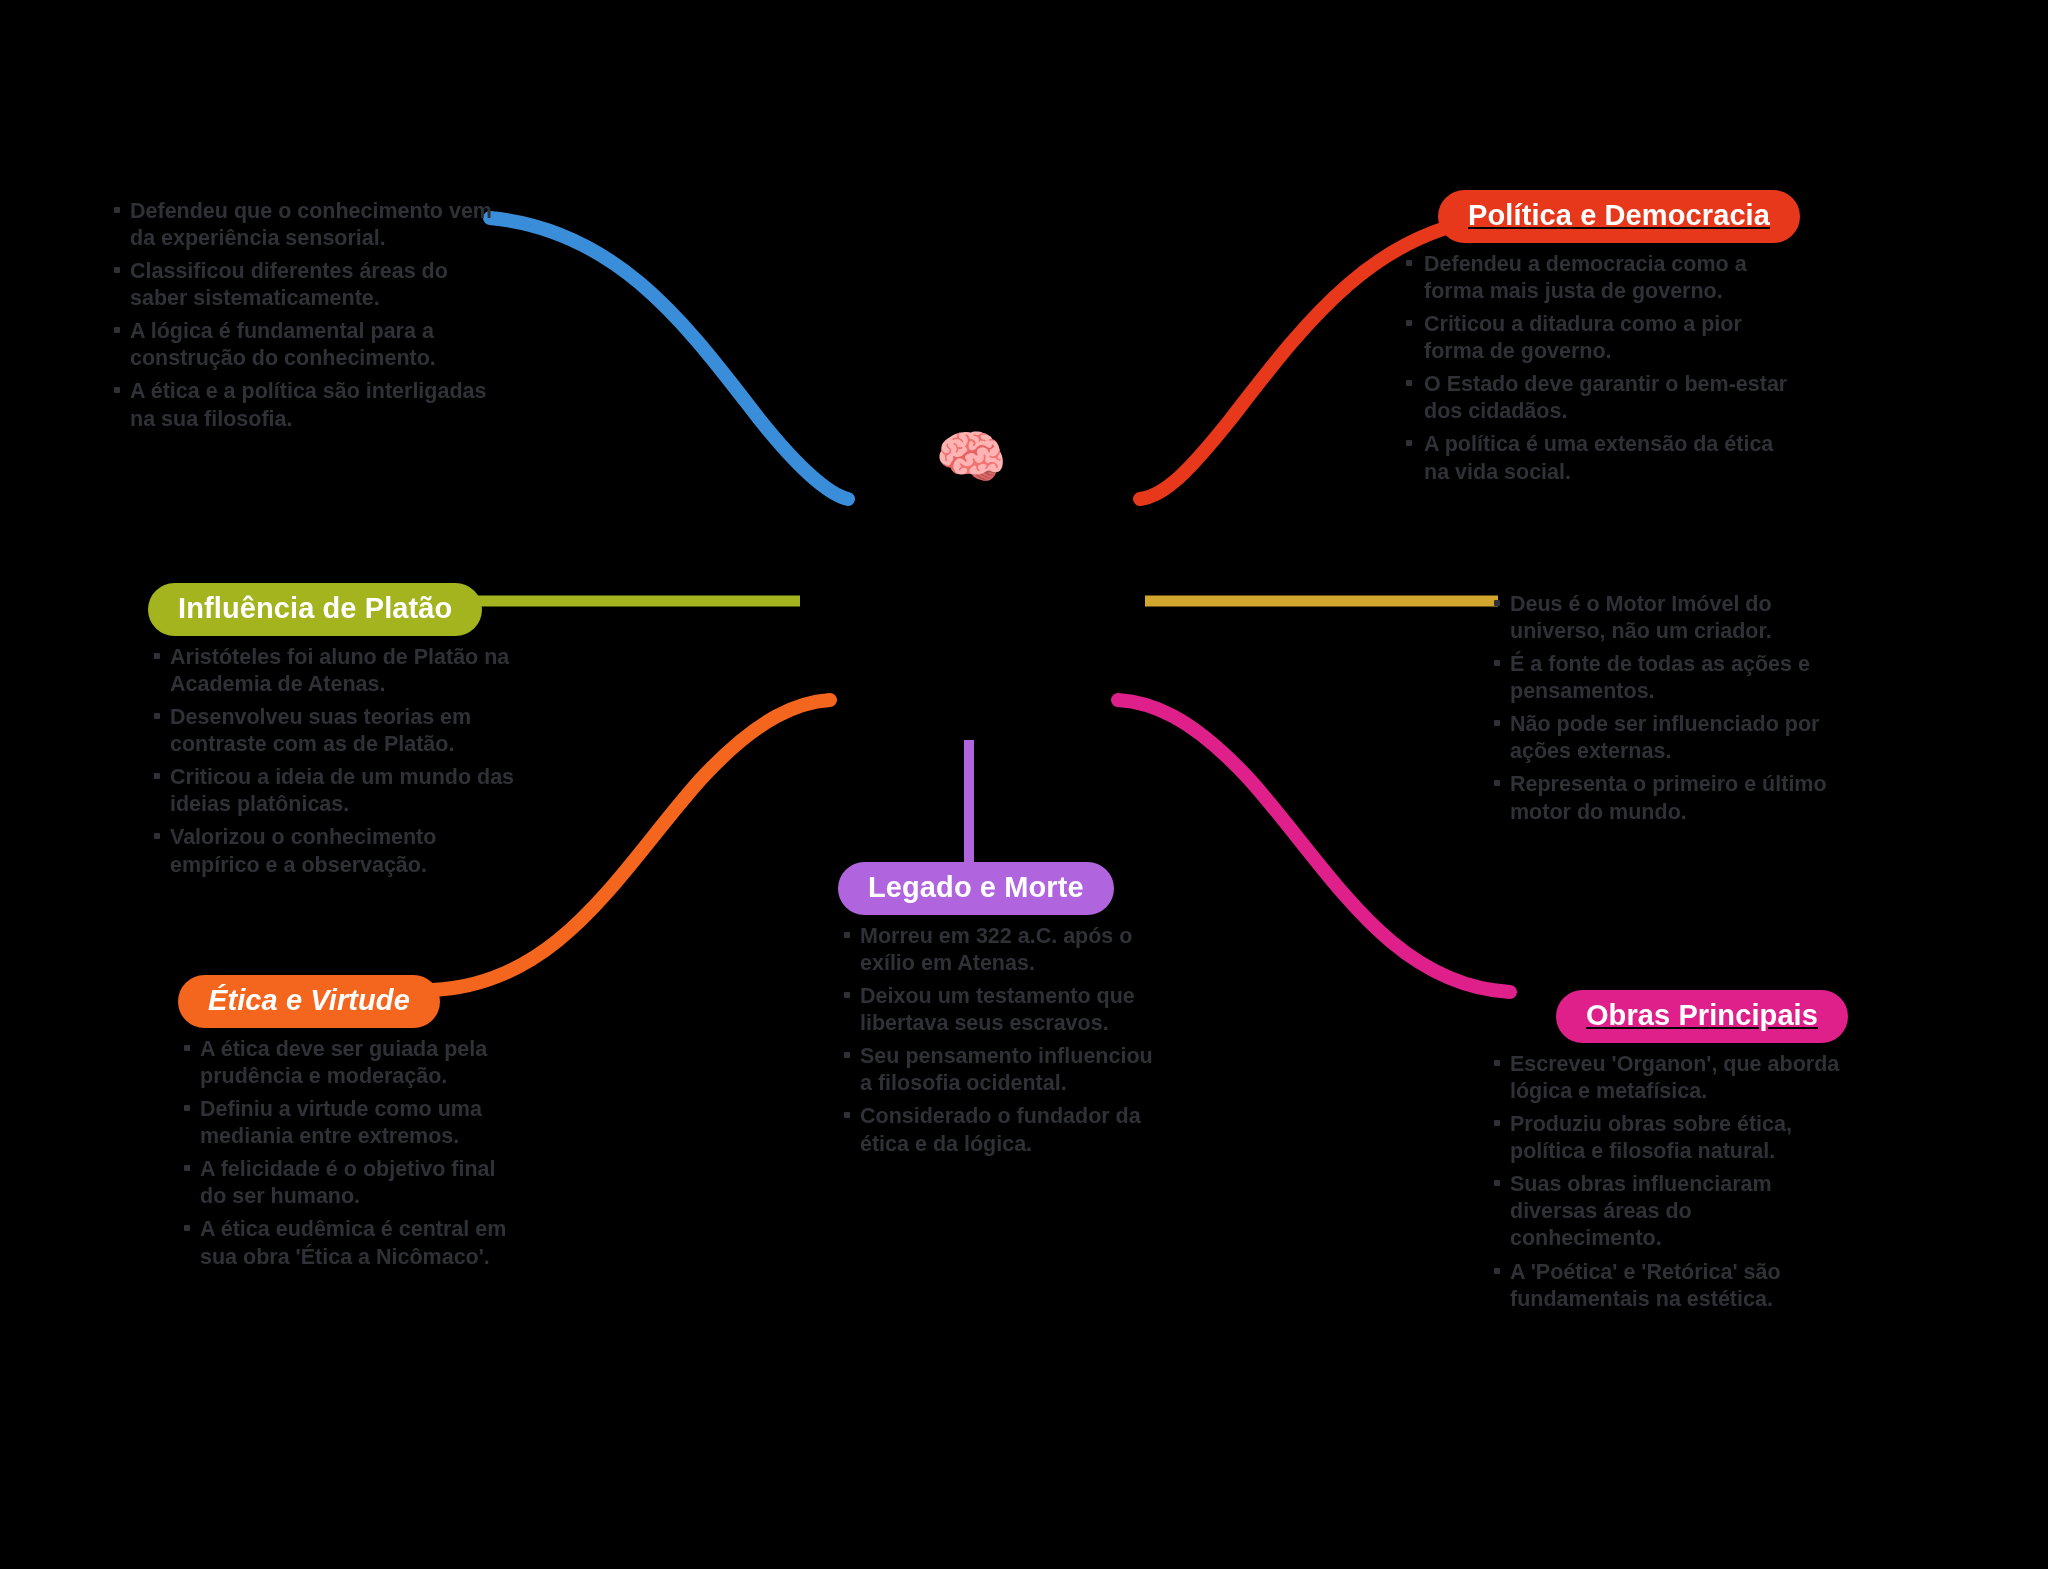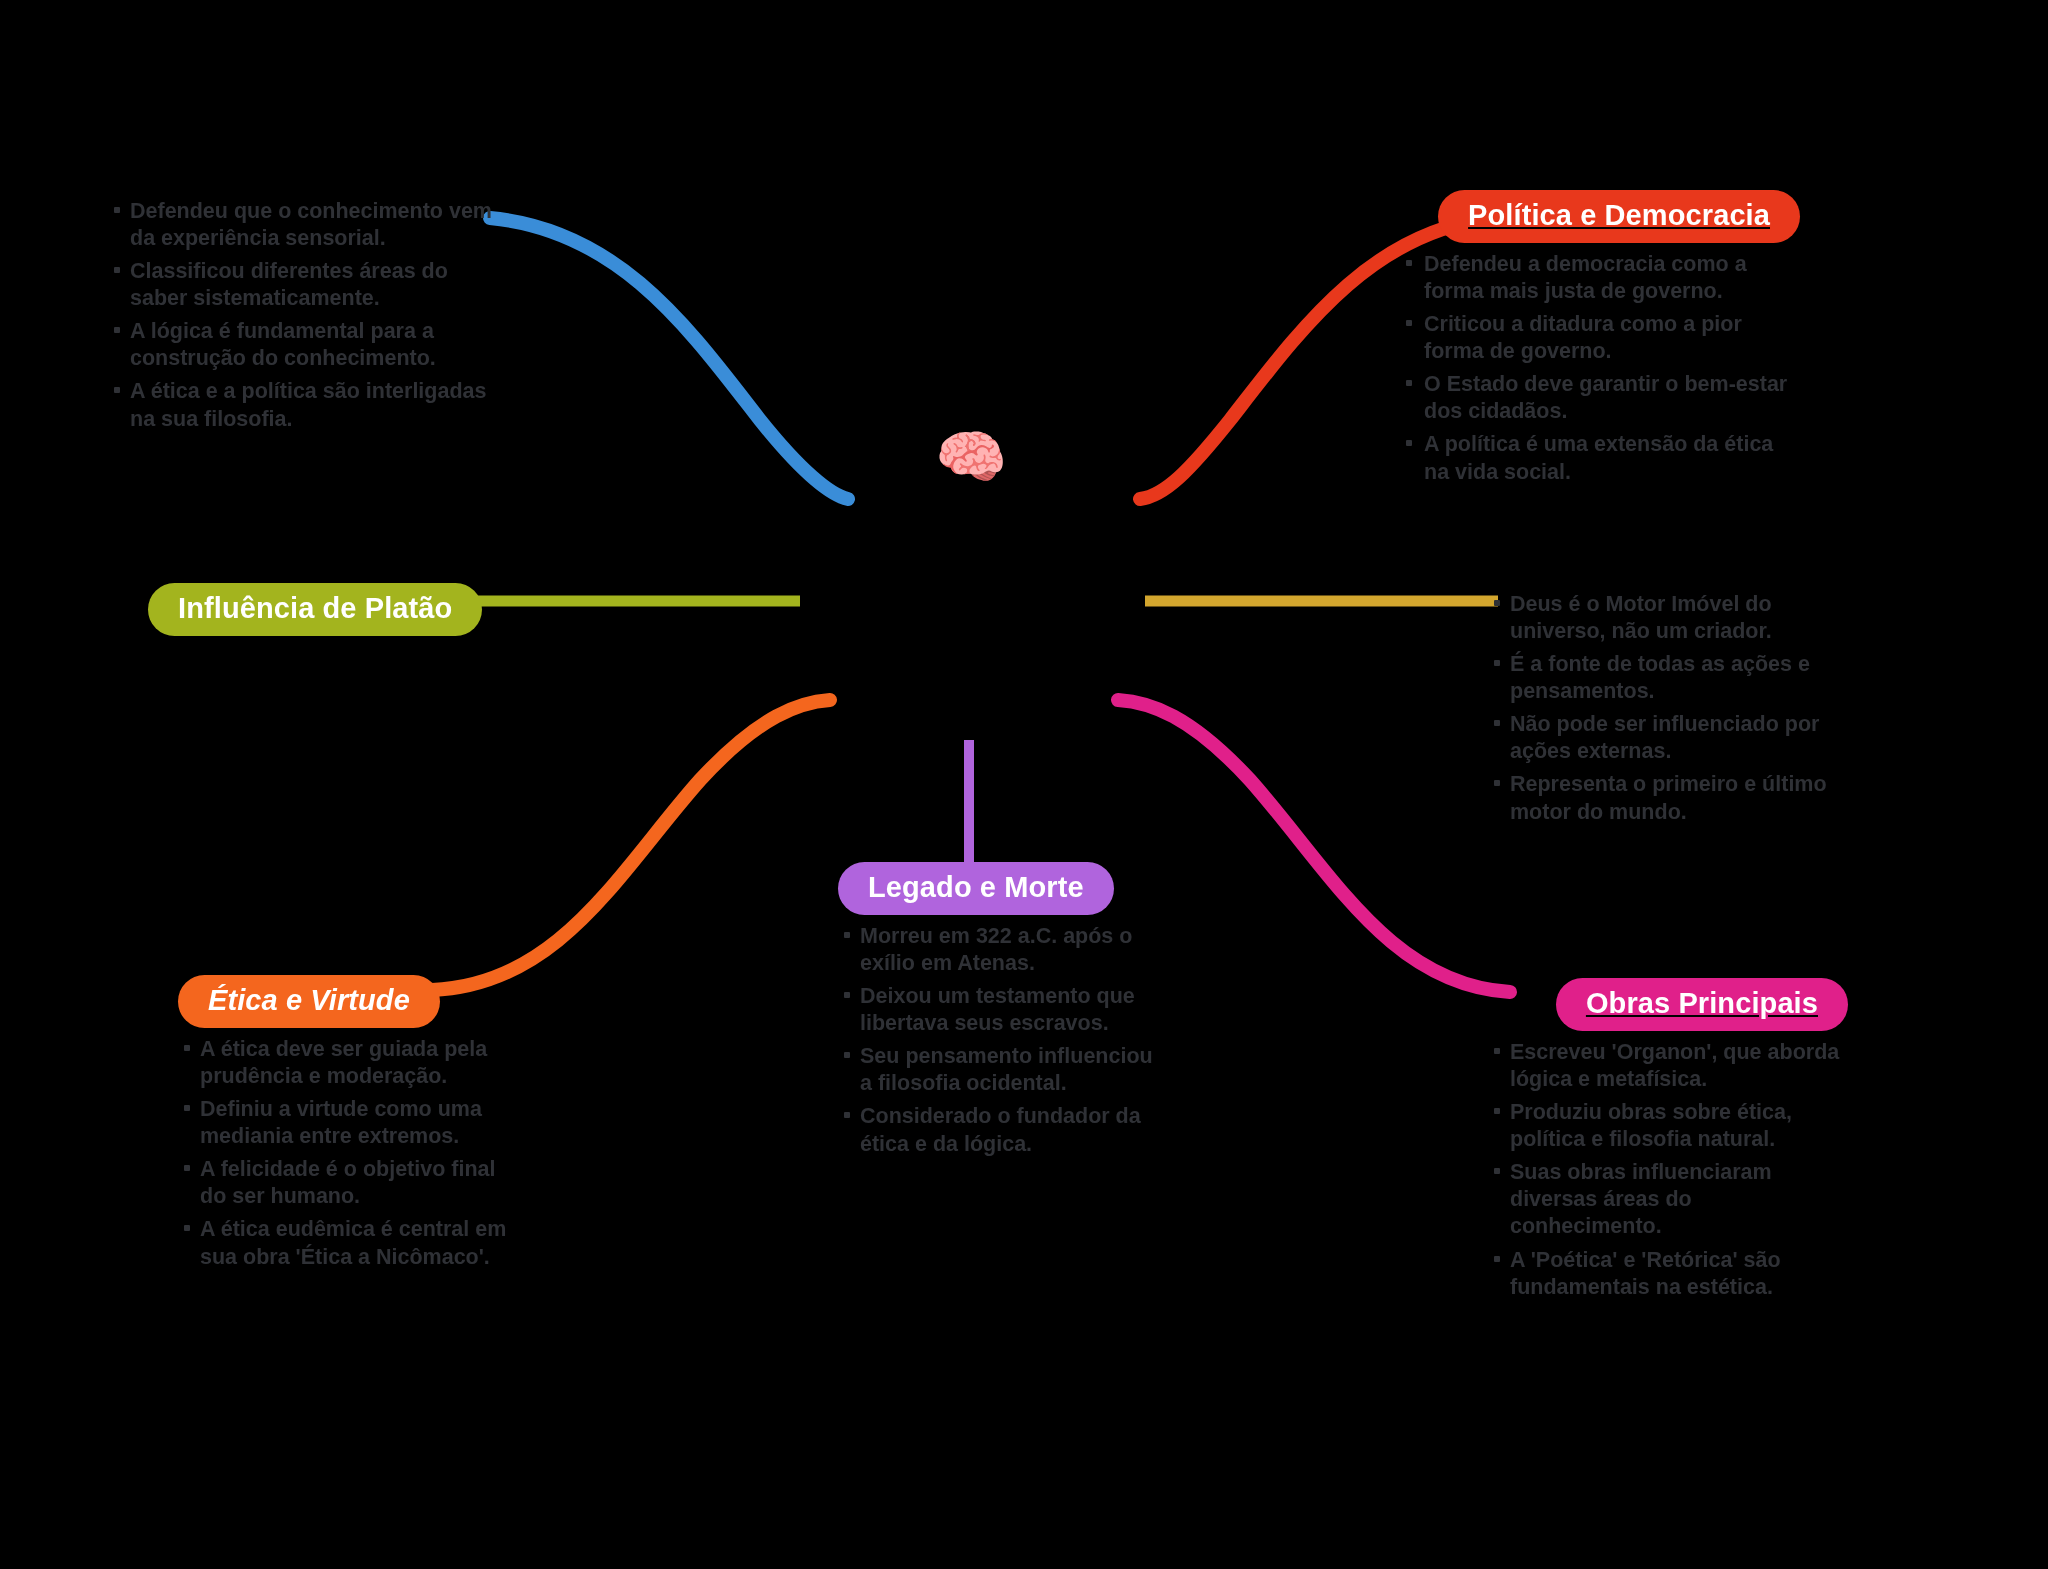--- a/index.html
+++ b/index.html
@@ -109,20 +109,26 @@
       <li>Criticou a ditadura como a pior forma de governo.</li>
       <li>O Estado deve garantir o bem-estar dos cidadãos.</li>
       <li>A política é uma extensão da ética na vida social.</li>
     </ul>
   </div>
 
   <div class="node" id="n-platao">
     <div class="pill-wrap left">
       <span class="pill" style="background:#a3b41e;">Influência de Platão</span>
     </div>
+    <ul class="bullets">
+      <li>Aristóteles foi aluno de Platão na Academia de Atenas.</li>
+      <li>Desenvolveu suas teorias em contraste com as de Platão.</li>
+      <li>Criticou a ideia de um mundo das ideias platônicas.</li>
+      <li>Valorizou o conhecimento empírico e a observação.</li>
+    </ul>
   </div>
 
   <div class="node" id="n-deus">
     <ul class="bullets">
       <li>Deus é o Motor Imóvel do universo, não um criador.</li>
       <li>É a fonte de todas as ações e pensamentos.</li>
       <li>Não pode ser influenciado por ações externas.</li>
       <li>Representa o primeiro e último motor do mundo.</li>
     </ul>
   </div>
@@ -146,21 +152,21 @@
     <ul class="bullets">
       <li>Morreu em 322 a.C. após o exílio em Atenas.</li>
       <li>Deixou um testamento que libertava seus escravos.</li>
       <li>Seu pensamento influenciou a filosofia ocidental.</li>
       <li>Considerado o fundador da ética e da lógica.</li>
     </ul>
   </div>
 
   <div class="node" id="n-obras">
     <div class="pill-wrap right">
-      <span class="pill" style="background:#e0208a;">Obras Principais</span>
+      <span class="pill" style="background:#e0208a;margin-top:12px;">Obras Principais</span>
     </div>
     <ul class="bullets">
       <li>Escreveu 'Organon', que aborda lógica e metafísica.</li>
       <li>Produziu obras sobre ética, política e filosofia natural.</li>
       <li>Suas obras influenciaram diversas áreas do conhecimento.</li>
       <li>A 'Poética' e 'Retórica' são fundamentais na estética.</li>
     </ul>
   </div>
 
 </div>

